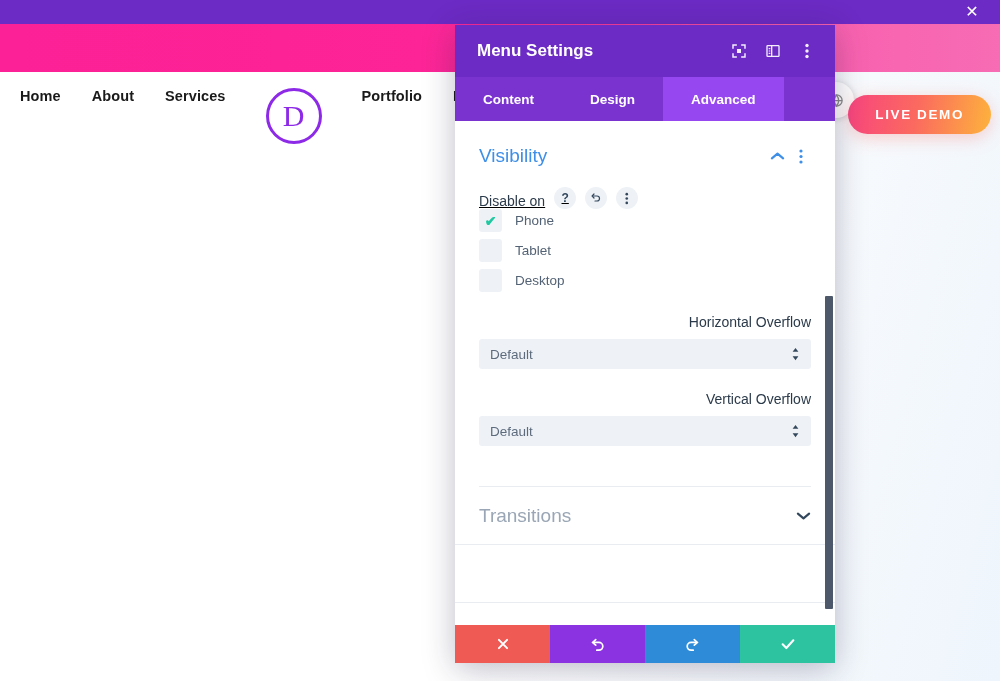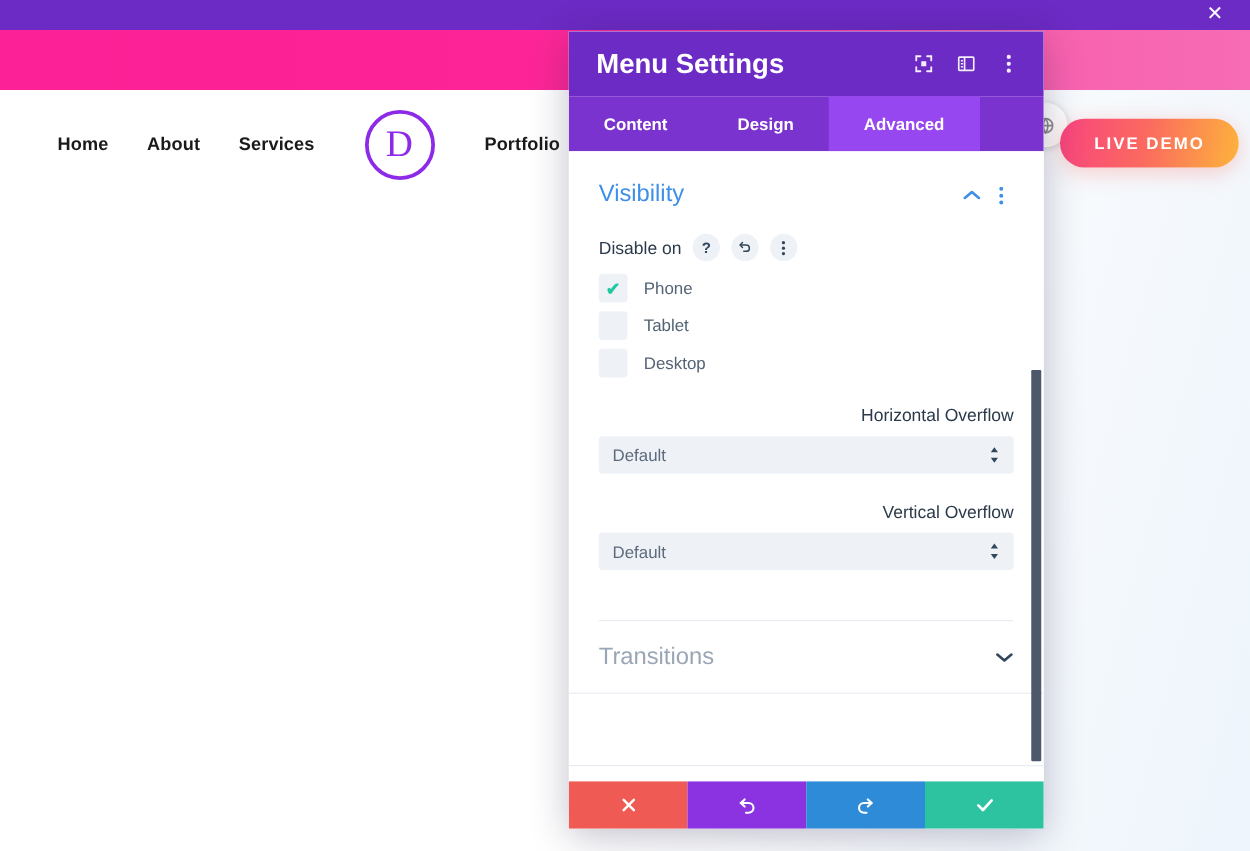--- a/index.html
+++ b/index.html
@@ -55,23 +55,23 @@
     position: absolute;
     top: 72px; left: 0;
     width: 1000px;
     height: 88px;
     display: flex;
     align-items: center;
     z-index: 3;
   }
   .nav-links {
     display: flex;
-    align-items: center;
+    align-items: flex-start;
     gap: 31px;
-    margin-left: 46px;
+    margin-left: 20px;
   }
   .nav-link {
     font-size: 14.5px;
     font-weight: bold;
     color: #1a1a1a;
     letter-spacing: 0.1px;
     white-space: nowrap;
     cursor: pointer;
   }
   .logo-mark {
@@ -133,21 +133,21 @@
   .modal-header {
     height: 52px;
     background: #6c2bc4;
     display: flex;
     align-items: center;
     padding: 0 19px 0 22px;
     flex: none;
   }
   .modal-title {
     color: #ffffff;
-    font-size: 22px;
+    font-size: 17px;
     font-weight: bold;
     flex: 1;
   }
   .hdr-icons { display: flex; align-items: center; gap: 16px; }
   .hdr-icon {
     width: 18px; height: 18px;
     display: flex; align-items: center; justify-content: center;
     cursor: pointer;
     opacity: 0.92;
   }
@@ -196,23 +196,24 @@
     display: flex;
     align-items: center;
     justify-content: center;
     color: #3e8fe8;
     cursor: pointer;
   }
   .sec-icon.dots { margin-left: 4px; }
 
   .field-label-row {
     display: flex;
-    align-items: center;
+    align-items: flex-end;
     gap: 9px;
-    margin-bottom: 10px;
+    margin-bottom: 0;
+    text-decoration: underline;
   }
   .field-label {
     font-size: 14px;
     color: #2b3a4a;
   }
   .mini-btn {
     width: 22px; height: 22px;
     border-radius: 50%;
     background: #eef2f7;
     display: flex;

